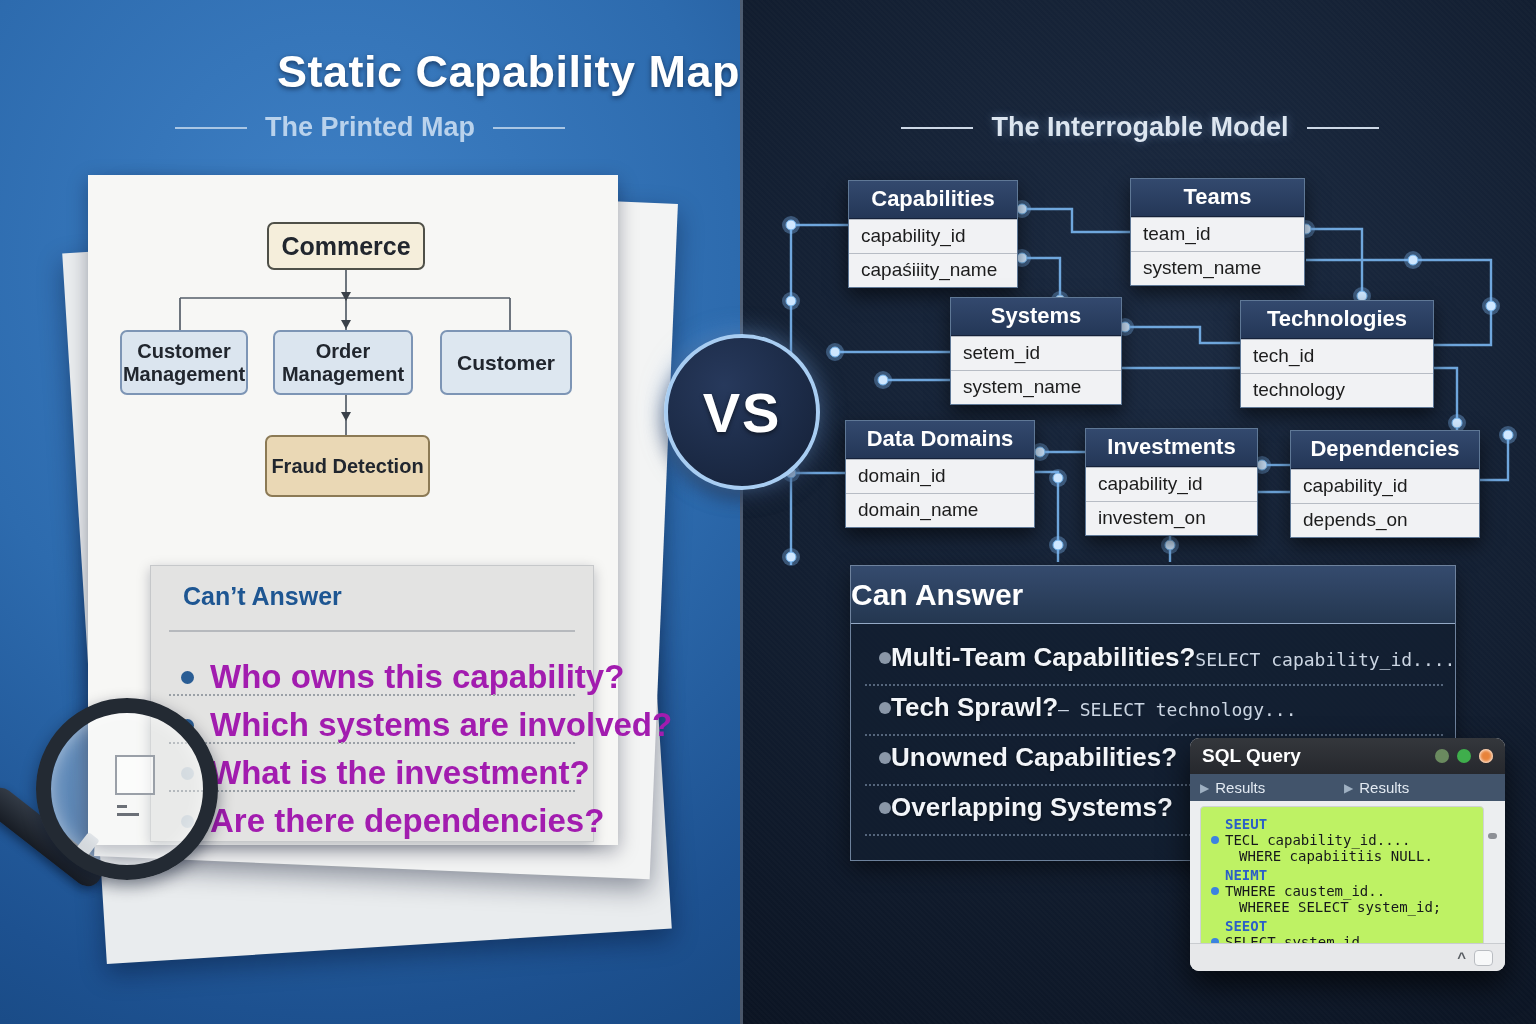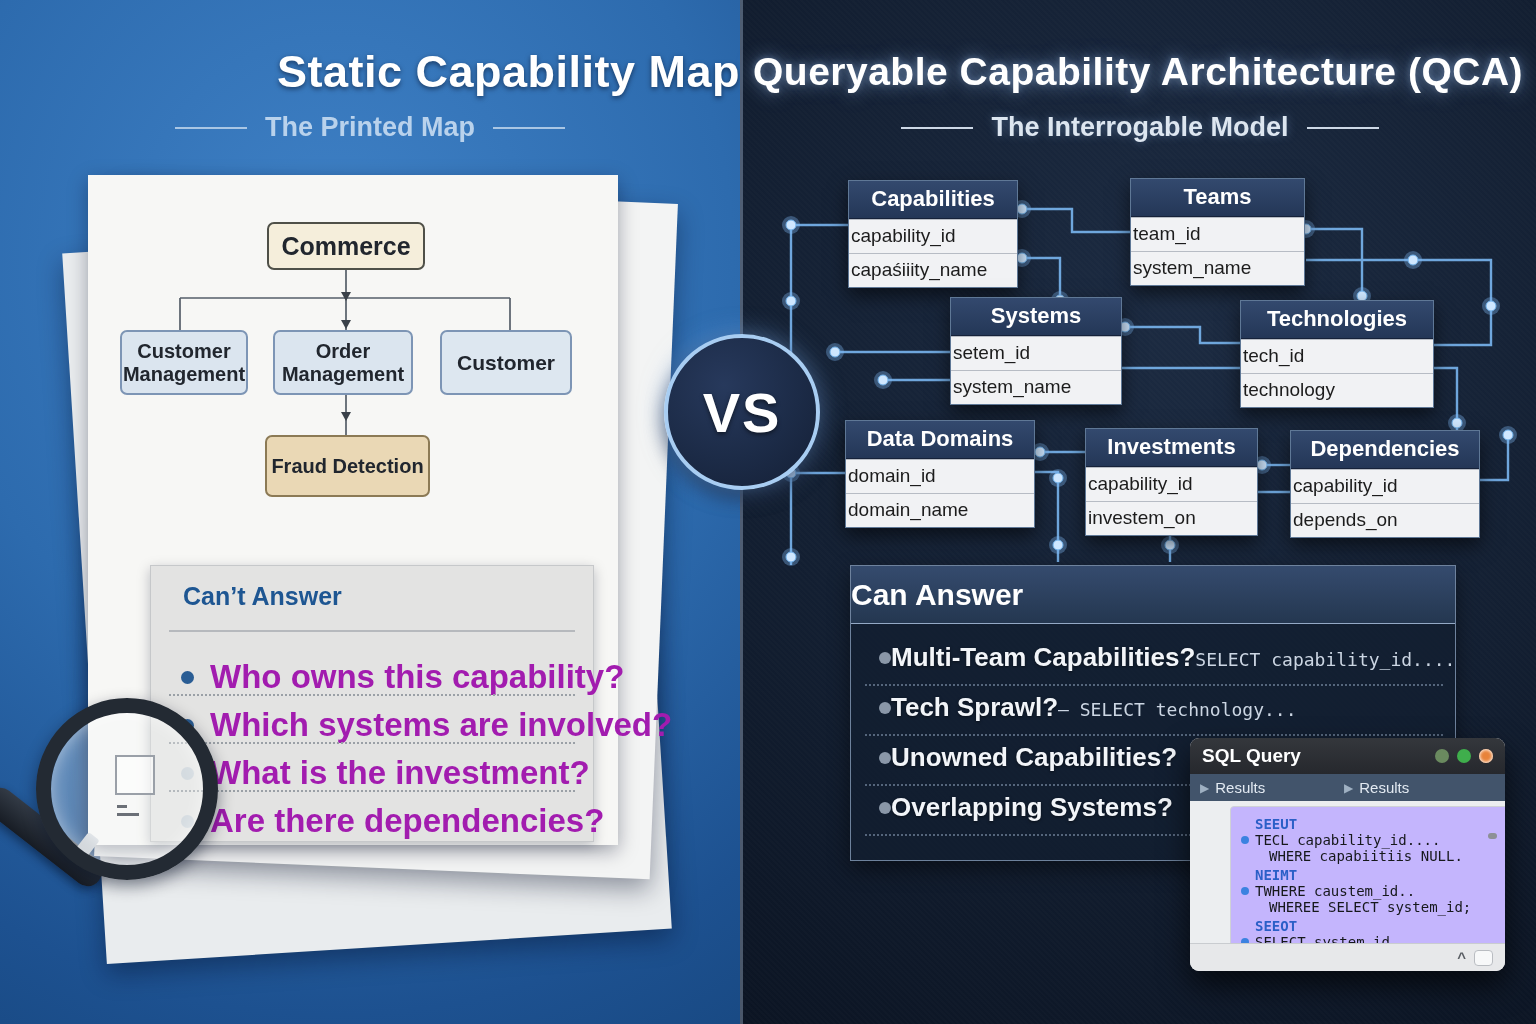--- a/index.html
+++ b/index.html
@@ -64,21 +64,21 @@
   
   #vs-badge{position:absolute;left:664px;top:334px;width:148px;height:148px;border-radius:50%;
     background:radial-gradient(circle at 38% 32%, #27395c 0%, #1c2b47 55%, #141f35 100%);
     border:4px solid #a8cdf2;box-shadow:0 0 24px rgba(120,170,230,.55),0 8px 18px rgba(0,5,20,.6);
     display:flex;align-items:center;justify-content:center;z-index:40;}
   #vs-text{color:#fff;font-size:56px;font-weight:bold;letter-spacing:2px;text-shadow:0 2px 4px rgba(0,0,0,.5);}
   
   .er{position:absolute;border:1px solid #5f7896;box-shadow:0 8px 18px rgba(0,0,0,.55);z-index:20;}
   .er-h{background:linear-gradient(180deg,#33496e,#243757);color:#fff;font-weight:bold;font-size:22px;
     text-align:center;padding:5px 8px 6px;border-bottom:1px solid #16223a;white-space:nowrap;}
-  .er-r{background:#f1f2f4;color:#1c1c1c;font-size:19px;padding:5px 2px 6px;border-top:1px solid #b7bcc4;white-space:nowrap;}
+  .er-r{background:#f1f2f4;color:#1c1c1c;font-size:19px;padding:5px 12px 6px;border-top:1px solid #b7bcc4;white-space:nowrap;}
   #t-capabilities{left:848px;top:180px;width:168px;}
   #t-teams{left:1130px;top:178px;width:173px;}
   #t-systems{left:950px;top:297px;width:170px;}
   #t-technologies{left:1240px;top:300px;width:192px;}
   #t-datadomains{left:845px;top:420px;width:188px;}
   #t-investments{left:1085px;top:428px;width:171px;}
   #t-dependencies{left:1290px;top:430px;width:188px;}
   
   #can-panel{position:absolute;left:850px;top:565px;width:606px;height:296px;
     border:1px solid rgba(160,185,215,.65);background:rgba(18,30,48,.72);z-index:25;box-sizing:border-box;
@@ -98,23 +98,23 @@
     padding:0 12px;box-sizing:border-box;}
   #sql-title{color:#fff;font-size:19px;font-weight:bold;flex:1;}
   .tl{width:14px;height:14px;border-radius:50%;margin-left:8px;}
   #tl-1{background:#6a8a5f;}
   #tl-2{background:#3fae4c;}
   #tl-3{background:#e8833a;box-shadow:inset 0 0 3px 1px rgba(255,255,255,.85);}
   #sql-tabs{height:27px;background:#42546b;display:flex;align-items:center;gap:6px;padding:0 10px;}
   .tabwrap{display:flex;align-items:center;gap:6px;width:138px;}
   .tab-play{color:#9fb0c2;font-size:12px;}
   .tab-label{color:#e3eaf2;font-size:15px;}
-  #sql-body{position:absolute;left:10px;top:68px;width:284px;height:146px;background:#c4b5fd;
+  #sql-body{position:absolute;left:10px;top:68px;width:284px;height:146px;background:#bef264;
     border:1px solid #cfd2d6;border-radius:4px;padding:6px 0 0 10px;box-sizing:border-box;overflow:hidden;
-    font-family:"DejaVu Sans Mono",monospace;font-size:14px;line-height:16px;color:#16181b;margin-left:30px;}
+    font-family:"DejaVu Sans Mono",monospace;font-size:14px;line-height:16px;color:#16181b;}
   .kw{color:#2b5fc7;font-weight:bold;margin:3px 0 0 14px;}
   .code-line{display:flex;align-items:center;gap:6px;}
   .code-dot{width:8px;height:8px;border-radius:50%;background:#3b82e0;flex:0 0 auto;}
   .code-ind{margin-left:28px;}
   #sql-scrolldot{position:absolute;right:8px;top:95px;width:9px;height:6px;border-radius:3px;background:#8d9096;}
   #sql-statusbar{position:absolute;left:0;bottom:0;width:100%;height:28px;background:#e7e8ea;
     border-top:1px solid #c9ccd0;display:flex;align-items:center;justify-content:flex-end;gap:8px;padding-right:12px;box-sizing:border-box;}
   #collapse-btn{color:#5a5e64;font-size:15px;font-weight:bold;}
   #corner-btn{width:17px;height:14px;border:1px solid #b9bcc1;border-radius:4px;background:#f7f8f9;}
   
@@ -265,21 +265,20 @@
           <circle cx="1058" cy="478" r="5"></circle>
         <circle cx="1058" cy="545" r="5"></circle>
           <circle cx="1262" cy="465" r="5"></circle>
           <circle cx="1170" cy="545" r="5"></circle>
         <circle cx="1508" cy="435" r="5"></circle>
           <circle cx="1040" cy="352" r="5"></circle>
       </g>
     </g>
   </svg>
 
-  <div class="title" id="right-title">Queryable Capability Architecture (QCA)</div>
   <div class="subtitle-row" id="right-subtitle-row">
     <div class="dash r"></div>
     <div class="subtitle" id="right-subtitle">The Interrogable Model</div>
     <div class="dash r"></div>
   </div>
 
   <div class="er" id="t-capabilities">
     <div class="er-h">Capabilities</div>
     <div class="er-r">capability_id</div>
     <div class="er-r">capaśiiity_name</div>

